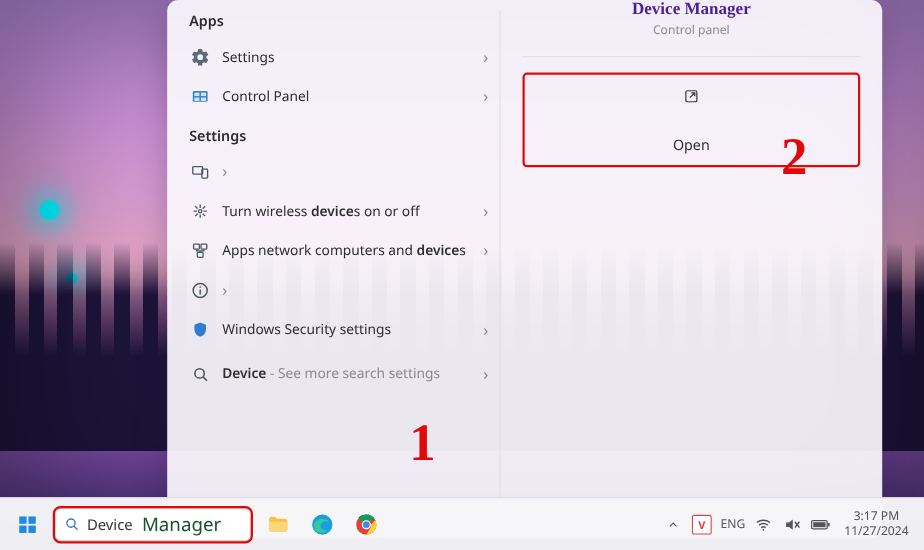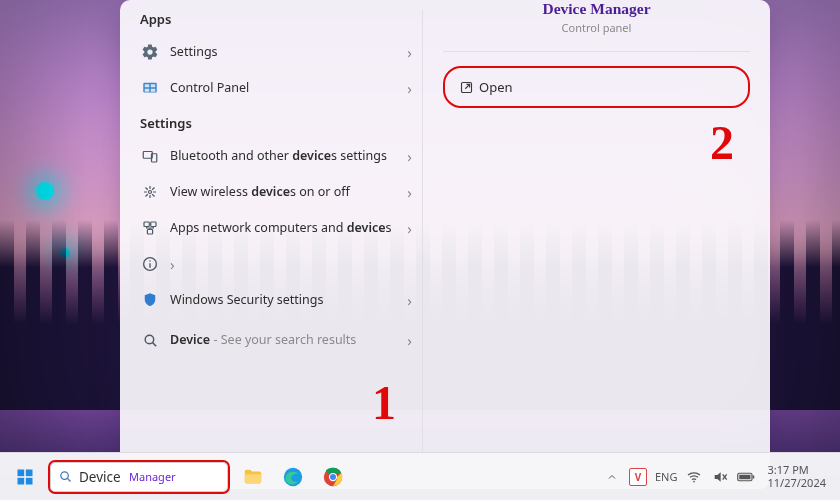--- a/index.html
+++ b/index.html
@@ -21,21 +21,21 @@
             mask-image: linear-gradient(180deg, transparent 0%, black 25%, black 100%);
   }
   .vignette { position:absolute; inset:0; box-shadow: inset 0 0 120px 30px rgba(0,0,0,0.35); pointer-events:none; }
   
   .glow { position:absolute; width:18px; height:18px; border-radius:50%; background:#00f3ff; box-shadow:0 0 22px 8px rgba(0,243,255,0.6); }
   .glow.a { left:36px; top:182px; }
   .glow.b { left:60px; top:248px; width:10px; height:10px; }
 
   
   .panel {
-    position: absolute; left:120px; top:0; width:650px; height:489px;
+    position: absolute; left:152px; top:0; width:650px; height:489px;
     background: rgba(250,248,252,0.93);
     border-radius: 10px;
     box-shadow: 0 10px 30px rgba(40,20,60,0.28);
     display: flex;
   }
   .left-col   { width:302px; padding: 6px 0 6px 14px; }
   .divider    { width:1px; background:#e2dde6; margin: 10px 0; }
   .right-col  { flex:1; display:flex; flex-direction:column; }
 
   .section-title { font-size:13px; font-weight:600; color:#2b2b2b; padding:4px 6px 6px; }
@@ -55,24 +55,25 @@
 
   svg { display:block; }
 
   
   .rc-head { text-align:center; padding: 0 0 10px; }
   .rc-title { font-size:15.5px; font-weight:600; color:#4c1d95;font-family:Liberation Serif, serif; }
   .rc-sub   { font-size:11px; color:#8a8a8a; margin-top:2px; }
   .rc-sep   { height:1px; background:#e2dde6; margin:6px 20px 14px; }
 
   .open-row {
-    display:flex; align-items:center; gap:4px;
+    display:flex; align-items:center; gap:26px;
     margin:0 20px; padding:10px 12px;
-    border-radius:18px; cursor:pointer;
+    border-radius:4px; cursor:pointer;
     border:2.5px solid #e00808;  
+    flex-direction:column;
   }
   .open-row .ic { width:18px; height:18px; display:flex; align-items:center; justify-content:center; }
   .open-row .lbl { font-size:13px; color:#2d2d2d; }
 
   
   .taskbar {
     position:absolute; left:0; right:0; bottom:0; height:48px;
     background: rgba(246,246,249,0.97);
     border-top:1px solid #dcd9e0;
     display:flex; align-items:center; justify-content:space-between;
@@ -88,21 +89,21 @@
     outline:2.5px solid #e00808;  
   }
   .searchbox input {
     border:none; outline:none; background:transparent;
     font-size:13.5px; color:#333; width:100%;
   }
   .searchbox input::placeholder { color:#a8a8ad; }
 
   .tray { display:flex; align-items:center; gap:8px; color:#555; font-size:11px; }
   .tray .ic { width:18px; height:18px; display:flex; align-items:center; justify-content:center; }
-  .clock { text-align:left; line-height:1.15; padding:0 4px; }
+  .clock { text-align:center; line-height:1.15; padding:0 4px; }
   .unikey { width:18px; height:18px; background:#fff; border:1px solid #d44; color:#d44; font-size:10px; font-weight:700; display:flex; align-items:center; justify-content:center; border-radius:2px; }
   .tray .lang { font-size:11px; color:#555; }
 
   
   .annot { position:absolute; color:#e00808; font-weight:700; font-family:"Times New Roman", serif; }
   .annot.n1 { left:372px; top:375px; font-size:48px; }
   .annot.n2 { left:710px; top:115px; font-size:48px; }
 </style>
 </head>
 <body>
@@ -147,35 +148,32 @@
     <div class="space"></div>
     <div class="section-title">Settings</div>
 
     <div class="row">
       <span class="ic">
         <svg width="18" height="18" viewBox="0 0 24 24" fill="none" stroke="#4b5864" stroke-width="1.6">
             <rect x="3" y="6" width="12" height="9" rx="1"></rect>
             <rect x="14" y="9" width="7" height="11" rx="1"></rect>
           </svg>
       </span>
-      <span class="lbl">
-        <span>Bluetooth and other </span><b>device</b><span>s settings</span>
-      </span>
       <span class="chev">›</span>
     </div>
 
     <div class="row">
       <span class="ic">
         <svg width="18" height="18" viewBox="0 0 24 24" fill="none" stroke="#4b5864" stroke-width="1.6">
             <circle cx="12" cy="12" r="2"></circle>
             <path d="M12 4v4M12 16v4M4 12h4M16 12h4M6 6l3 3M15 15l3 3M6 18l3-3M15 9l3-3"></path>
           </svg>
       </span>
       <span class="lbl">
-        <span>View wireless </span><b>device</b><span>s on or off</span>
+        <span>Turn wireless </span><b>device</b><span>s on or off</span>
       </span>
       <span class="chev">›</span>
     </div>
 
     <div class="row">
       <span class="ic">
         <svg width="18" height="18" viewBox="0 0 24 24" fill="none" stroke="#4b5864" stroke-width="1.6">
             <rect x="4" y="4" width="7" height="6" rx="1"></rect>
             <rect x="13" y="4" width="7" height="6" rx="1"></rect>
             <rect x="8.5" y="14" width="7" height="6" rx="1"></rect>
@@ -212,21 +210,21 @@
     <div class="space"></div>
 
     <div class="row">
       <span class="ic">
         <svg width="17" height="17" viewBox="0 0 24 24" fill="none" stroke="#4b5864" stroke-width="2">
             <circle cx="10.5" cy="10.5" r="6"></circle>
             <line x1="20" y1="20" x2="15" y2="15"></line>
           </svg>
       </span>
       <span class="lbl">
-        <b>Device</b><span class="sub"> - See your search results</span>
+        <b>Device</b><span class="sub"> - See more search settings</span>
       </span>
       <span class="chev">›</span>
     </div>
 
   </div>
 
   <div class="divider"></div>
 
   <div class="right-col">
     <div class="rc-head">
@@ -263,21 +261,21 @@
       </svg>
     </div>
 
     <div class="searchbox">
       <svg width="15" height="15" viewBox="0 0 24 24" fill="none" stroke="#4078c0" stroke-width="2">
           <circle cx="10.5" cy="10.5" r="6"></circle>
           <line x1="20" y1="20" x2="15" y2="15"></line>
         </svg>
       <input type="text" value="Device" style="width: 48px;">
 
-    <span style="color: #6d28d9; font-size: 11px; margin-left: -4px;">Manager</span>
+    <span style="color: #14532d; font-size: 17px; margin-left: -4px;">Manager</span>
       </div>
 
     <div class="tb-btn">
       <svg width="22" height="22" viewBox="0 0 24 24">
         <path fill="#f8c140" d="M3 6a2 2 0 0 1 2-2h4l2 2h8a2 2 0 0 1 2 2v9a2 2 0 0 1-2 2H5a2 2 0 0 1-2-2Z"></path>
         <rect x="3" y="9" width="18" height="10" rx="2" fill="#fcd679"></rect>
       </svg>
     </div>
 
     <div class="tb-btn">

